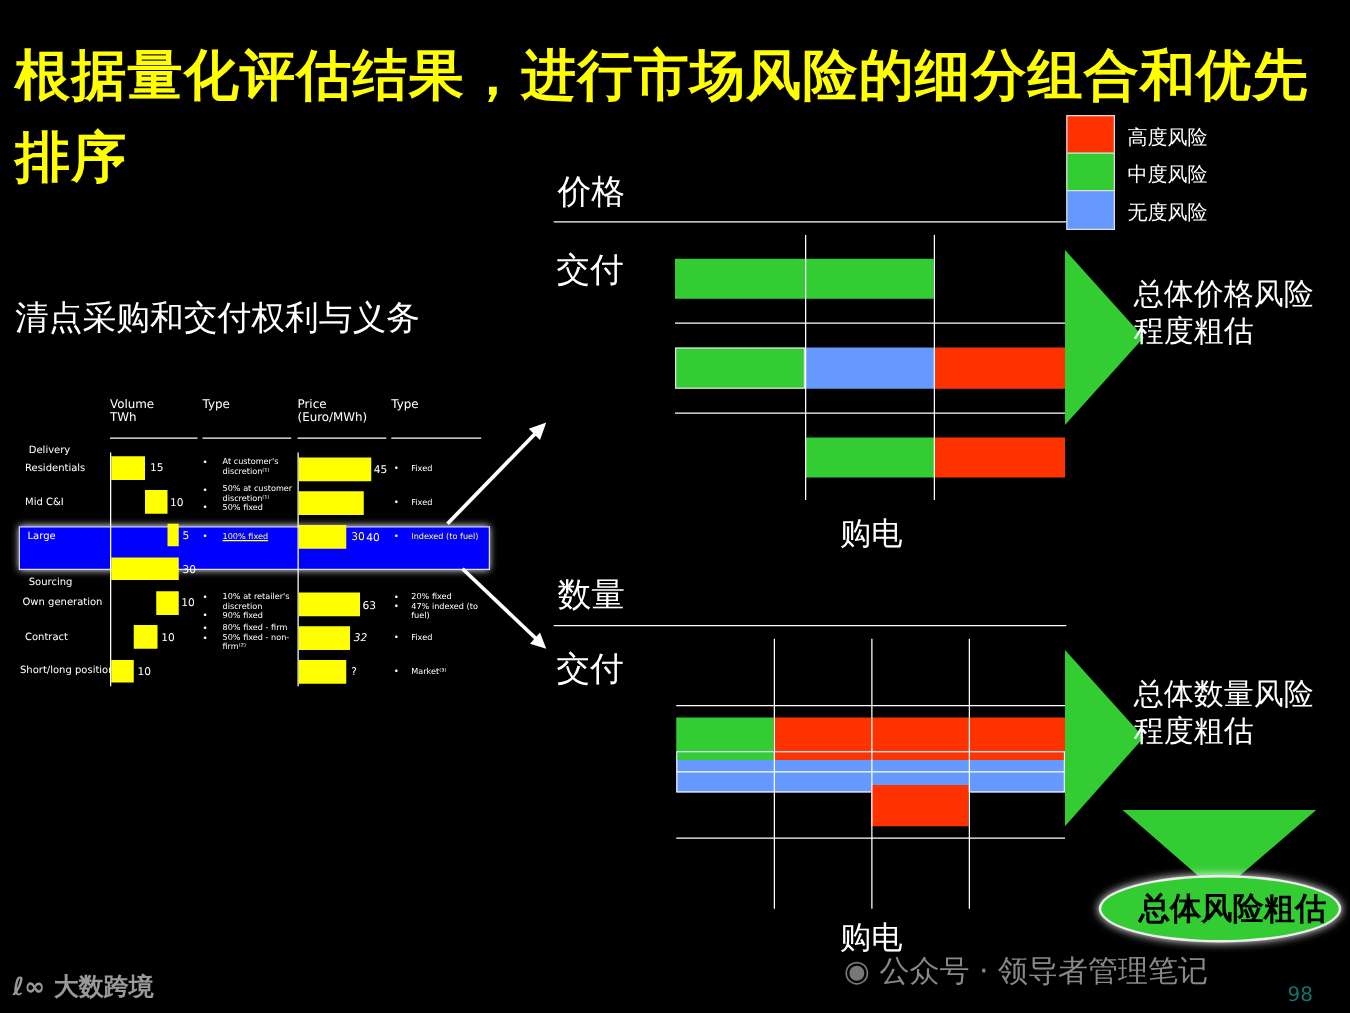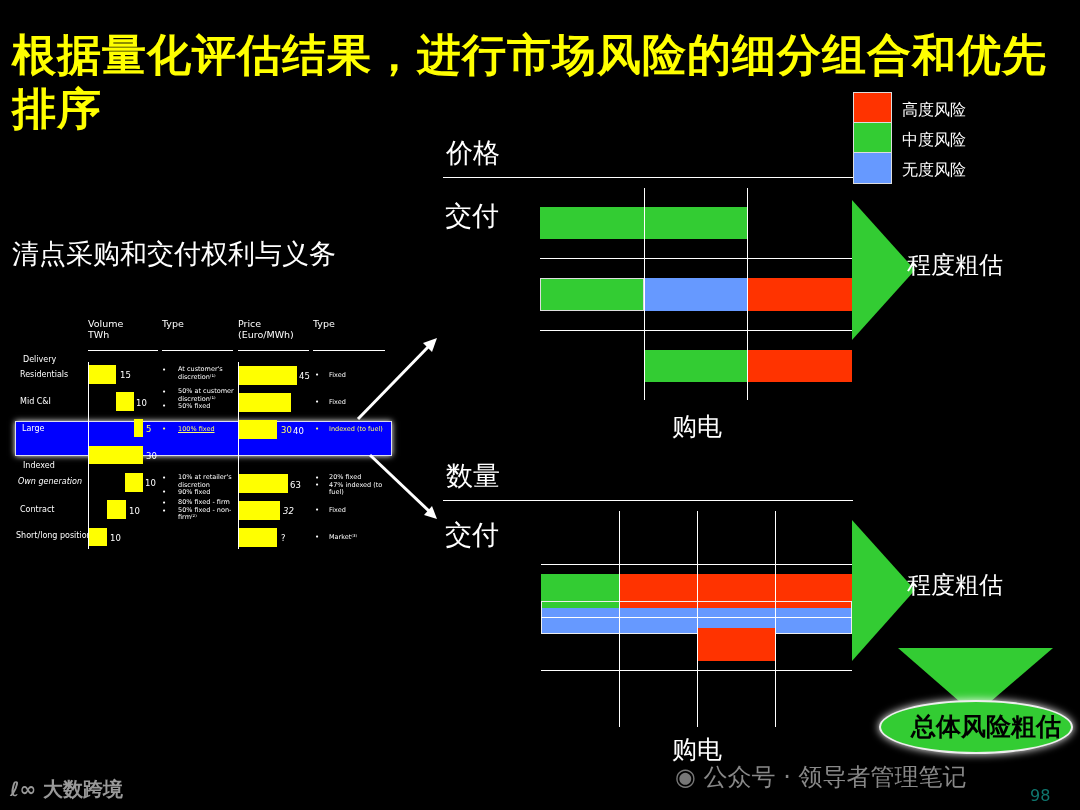--- a/index.html
+++ b/index.html
@@ -1,19 +1,19 @@
 <!DOCTYPE html>
 <html><head>
 <meta charset="utf-8">
 <style>
   html, body { margin:0; padding:0; }
   body { width:1080px; height:810px; background:#000; position:relative; overflow:hidden;
          font-family:"DejaVu Sans", sans-serif; color:#fff; }
   .abs { position:absolute; }
-  .title { left:12px; top:28px; width:1060px; color:#ffff00; font-size:44px; font-weight:bold; line-height:54px; letter-spacing:1px; }
+  .title { left:12px; top:28px; width:1060px; color:#ffff00; font-size:44px; font-weight:bold; line-height:66px; letter-spacing:1px; }
   .subtitle { left:12px; top:236px; font-size:27px; color:#fff; }
   .hdr { position:absolute; font-size:9.5px; color:#fff; line-height:11px; }
   .hline { position:absolute; height:1px; background:#fff; }
   .vline { position:absolute; width:1px; background:#fff; }
   .rowlbl { position:absolute; font-size:8px; color:#fff; }
   .ybar { position:absolute; background:#ffff00; }
   .num { position:absolute; font-size:8.5px; color:#fff; }
   .small { position:absolute; font-size:6.5px; line-height:7.5px; color:#fff; }
   .bullet { position:absolute; font-size:7px; color:#fff; }
   .highlight { position:absolute; left:15px; top:421px; width:375px; height:33px; background:#0000ff; border:1px solid #dde; box-shadow:0 0 6px #fff; }
@@ -51,22 +51,22 @@
 
   <div class="highlight"></div>
 
   <div class="vline" style="left:88px;top:362px;height:187px;"></div>
   <div class="vline" style="left:238px;top:362px;height:187px;"></div>
 
   <div class="rowlbl" style="left:23px;top:355px;">Delivery</div>
   <div class="rowlbl" style="left:20px;top:370px;">Residentials</div>
   <div class="rowlbl" style="left:20px;top:397px;">Mid C&amp;I</div>
   <div class="rowlbl" style="left:22px;top:424px;">Large</div>
-  <div class="rowlbl" style="left:23px;top:461px;">Indexed</div>
-  <div class="rowlbl" style="left:18px;top:477px;font-style:italic;">Own generation</div>
+  <div class="rowlbl" style="left:23px;top:461px;">Sourcing</div>
+  <div class="rowlbl" style="left:18px;top:477px;">Own generation</div>
   <div class="rowlbl" style="left:20px;top:505px;">Contract</div>
   <div class="rowlbl" style="left:16px;top:531px;">Short/long position</div>
 
   <div class="ybar" style="left:89px;top:365px;width:27px;height:19px;"></div>
   <div class="num" style="left:120px;top:370px;">15</div>
   <div class="ybar" style="left:116px;top:392px;width:18px;height:19px;"></div>
   <div class="num" style="left:136px;top:398px;">10</div>
   <div class="ybar" style="left:134px;top:419px;width:9px;height:18px;"></div>
   <div class="num" style="left:146px;top:424px;color:#ffff66;">5</div>
   <div class="ybar" style="left:89px;top:446px;width:54px;height:18px;"></div>
@@ -143,21 +143,21 @@
 <div class="cell r" style="left:748px;top:278px;width:104px;height:33px;"></div>
 <div class="cell g" style="left:644px;top:350px;width:104px;height:32px;"></div>
 <div class="cell r" style="left:748px;top:350px;width:104px;height:32px;"></div>
 
 <div class="line" style="left:540px;top:258px;width:312px;height:1px;"></div>
 <div class="line" style="left:540px;top:330px;width:312px;height:1px;"></div>
 <div class="line" style="left:644px;top:188px;width:1px;height:212px;"></div>
 <div class="line" style="left:747px;top:188px;width:1px;height:212px;"></div>
 <div class="abs sec-label" style="left:672px;top:410px;font-size:25px;">购电</div>
 
-<div class="result-text" style="left:907px;top:220px;"><br><span>程度粗估</span></div>
+<div class="result-text" style="left:907px;top:220px;"><span>总体价格风险</span><br><span>程度粗估</span></div>
 
 <div class="legend-swatch" style="top:92px;background:#ff3300;"></div>
 <div class="legend-text" style="top:100px;">高度风险</div>
 <div class="legend-swatch" style="top:122px;background:#33cc33;"></div>
 <div class="legend-text" style="top:130px;">中度风险</div>
 <div class="legend-swatch" style="top:152px;background:#6699ff;"></div>
 <div class="legend-text" style="top:160px;">无度风险</div>
 
 <div class="abs sec-label" style="left:446px;top:458px;text-align:right;">数量</div>
 <div class="line" style="left:443px;top:500px;width:410px;height:1px;"></div>
@@ -171,21 +171,21 @@
 <div class="cell r" style="left:697px;top:628px;width:78px;height:33px;"></div>
 
 <div class="line" style="left:541px;top:564px;width:311px;height:1px;"></div>
 <div class="line" style="left:541px;top:617px;width:311px;height:1px;"></div>
 <div class="line" style="left:541px;top:670px;width:311px;height:1px;"></div>
 <div class="line" style="left:619px;top:511px;width:1px;height:216px;"></div>
 <div class="line" style="left:697px;top:511px;width:1px;height:216px;"></div>
 <div class="line" style="left:775px;top:511px;width:1px;height:216px;"></div>
 <div class="abs sec-label" style="left:672px;top:733px;font-size:25px;">购电</div>
 
-<div class="result-text" style="left:907px;top:540px;"><br><span>程度粗估</span></div>
+<div class="result-text" style="left:907px;top:540px;"><span>总体数量风险</span><br><span>程度粗估</span></div>
 
 <div class="ellipse">
     <span>总体风险粗估</span>
   </div>
 
 <div class="watermark"><span style="color:#777;">◉ </span><span>公众号 · 领导者管理笔记</span></div>
 <div class="logo"><span>ℓ∞ </span><span>大数跨境</span></div>
 <div class="pagenum">98</div>
 
 </body></html>

